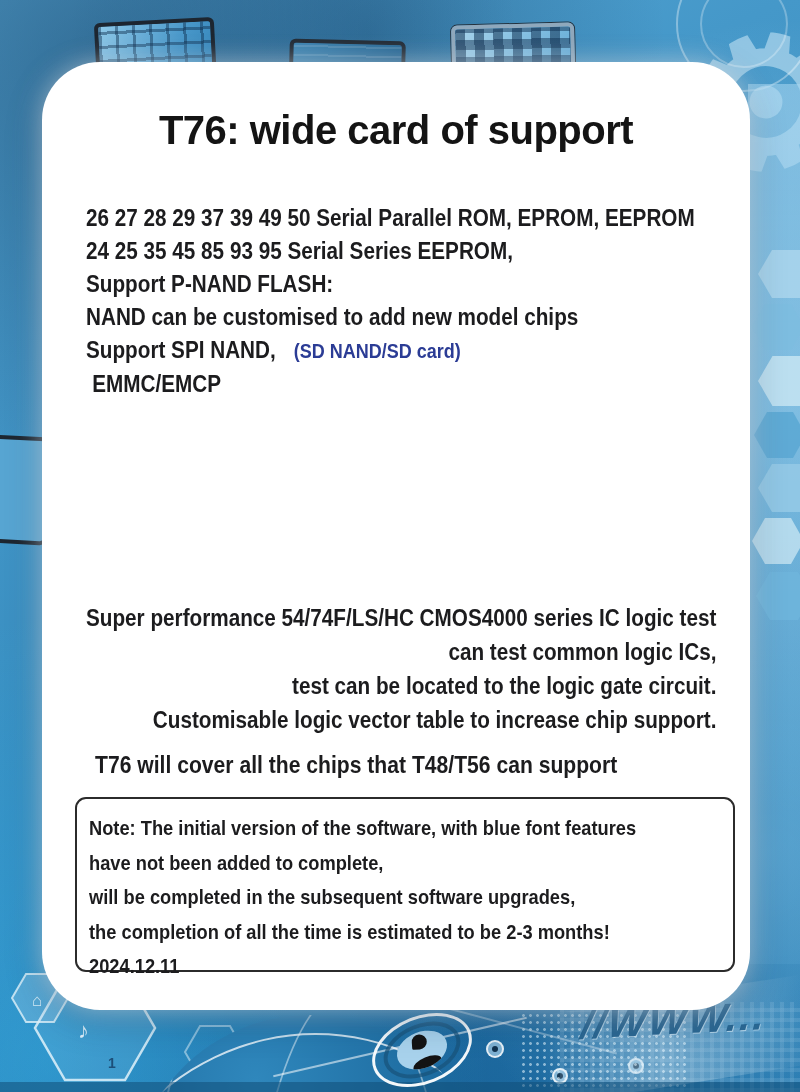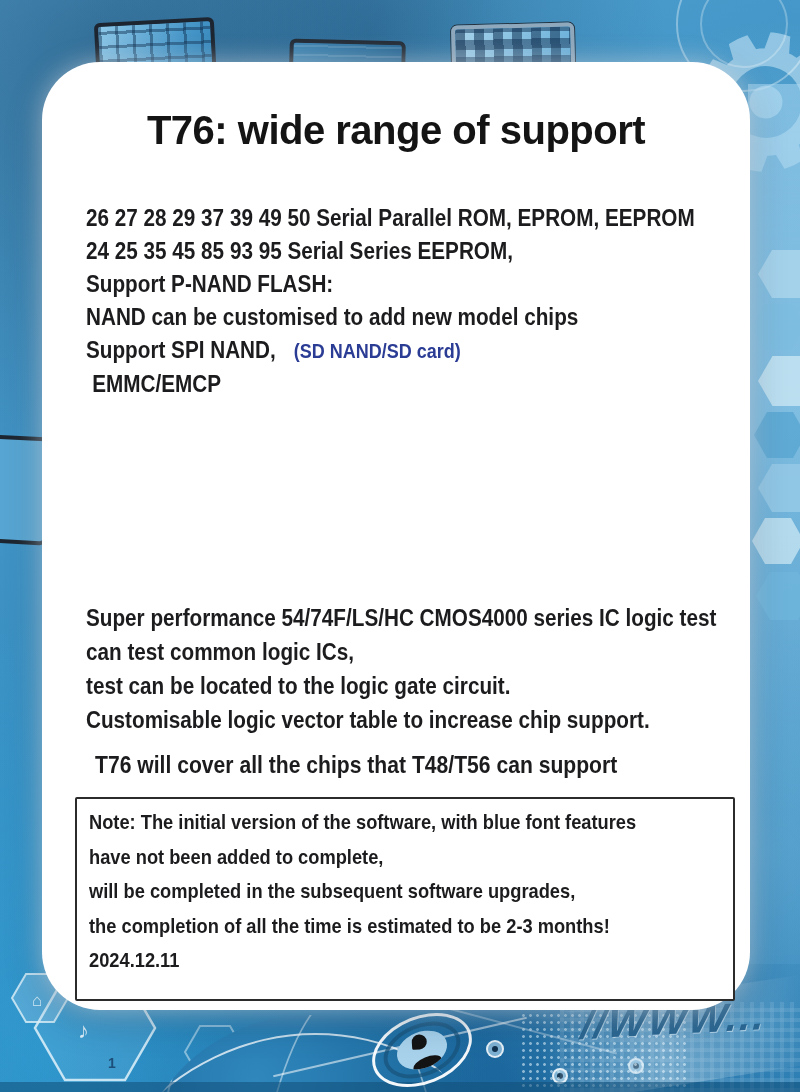--- a/index.html
+++ b/index.html
@@ -80,25 +80,25 @@
   .title{position:absolute;top:46px;left:0;width:100%;text-align:center;
     font-size:40px;letter-spacing:-.5px;color:#141414;}
   .block{position:absolute;left:44px;}
   .ln{white-space:nowrap;transform-origin:0 50%;color:#1c1c1e;}
   .sx90{transform:scaleX(.90);} .sx88{transform:scaleX(.88);} .sx87{transform:scaleX(.87);}
   .p-memory{top:140px;font-size:23px;line-height:33px;}
   .p-memory .emmc{padding-left:7px;}
   .sd-blue{color:#2b3c95;font-size:20px;margin-left:20px;}
   .p-blue{top:370px;font-size:25px;line-height:38px;}
   .p-blue .ln{color:#2b3c95;}
-  .p-logic{top:539px;font-size:23px;line-height:34px;}
+  .p-logic{top:539px;font-size:23px;line-height:34px;text-align:right;}
   .coverage{position:absolute;left:53px;top:689px;font-size:24px;white-space:nowrap;
     transform:scaleX(.88);transform-origin:0 50%;color:#1c1c1e;}
-  .note-box{position:absolute;left:33px;top:735px;width:660px;height:204px;box-sizing:border-box;
-    border:2px solid #2b2b2b;border-radius:2px;padding:6px 12px;
+  .note-box{position:absolute;left:33px;top:735px;width:660px;height:175px;box-sizing:border-box;
+    border:2px solid #2b2b2b;border-radius:11px;padding:12px 12px;
     font-size:21px;line-height:34.5px;background:#fff;}
 </style>
 </head>
 <body>
 
 <div class="bg-base"></div>
 
 <div class="screen screen1">
     <div class="inner"></div>
   </div>
@@ -155,21 +155,21 @@
   <div class="ring-o"></div>
   <div class="ring-m"></div>
   <div class="disc">
     <div class="head"></div>
     <div class="body"></div>
   </div>
 </div>
 
 <div class="card">
 
-  <div class="title">T76: wide range of support</div>
+  <div class="title">T76: wide card of support</div>
 
   <div class="block p-memory">
     <div class="ln sx90">26 27 28 29 37 39 49 50 Serial Parallel ROM, EPROM, EEPROM</div>
     <div class="ln sx90">24 25 35 45 85 93 95 Serial Series EEPROM,</div>
     <div class="ln sx90">Support P-NAND FLASH:</div>
     <div class="ln sx90">NAND can be customised to add new model chips</div>
     <div class="ln sx90">
       <span>Support SPI NAND,</span><span class="sd-blue">(SD NAND/SD card)</span>
     </div>
     <div class="ln sx90 emmc">EMMC/EMCP</div>

